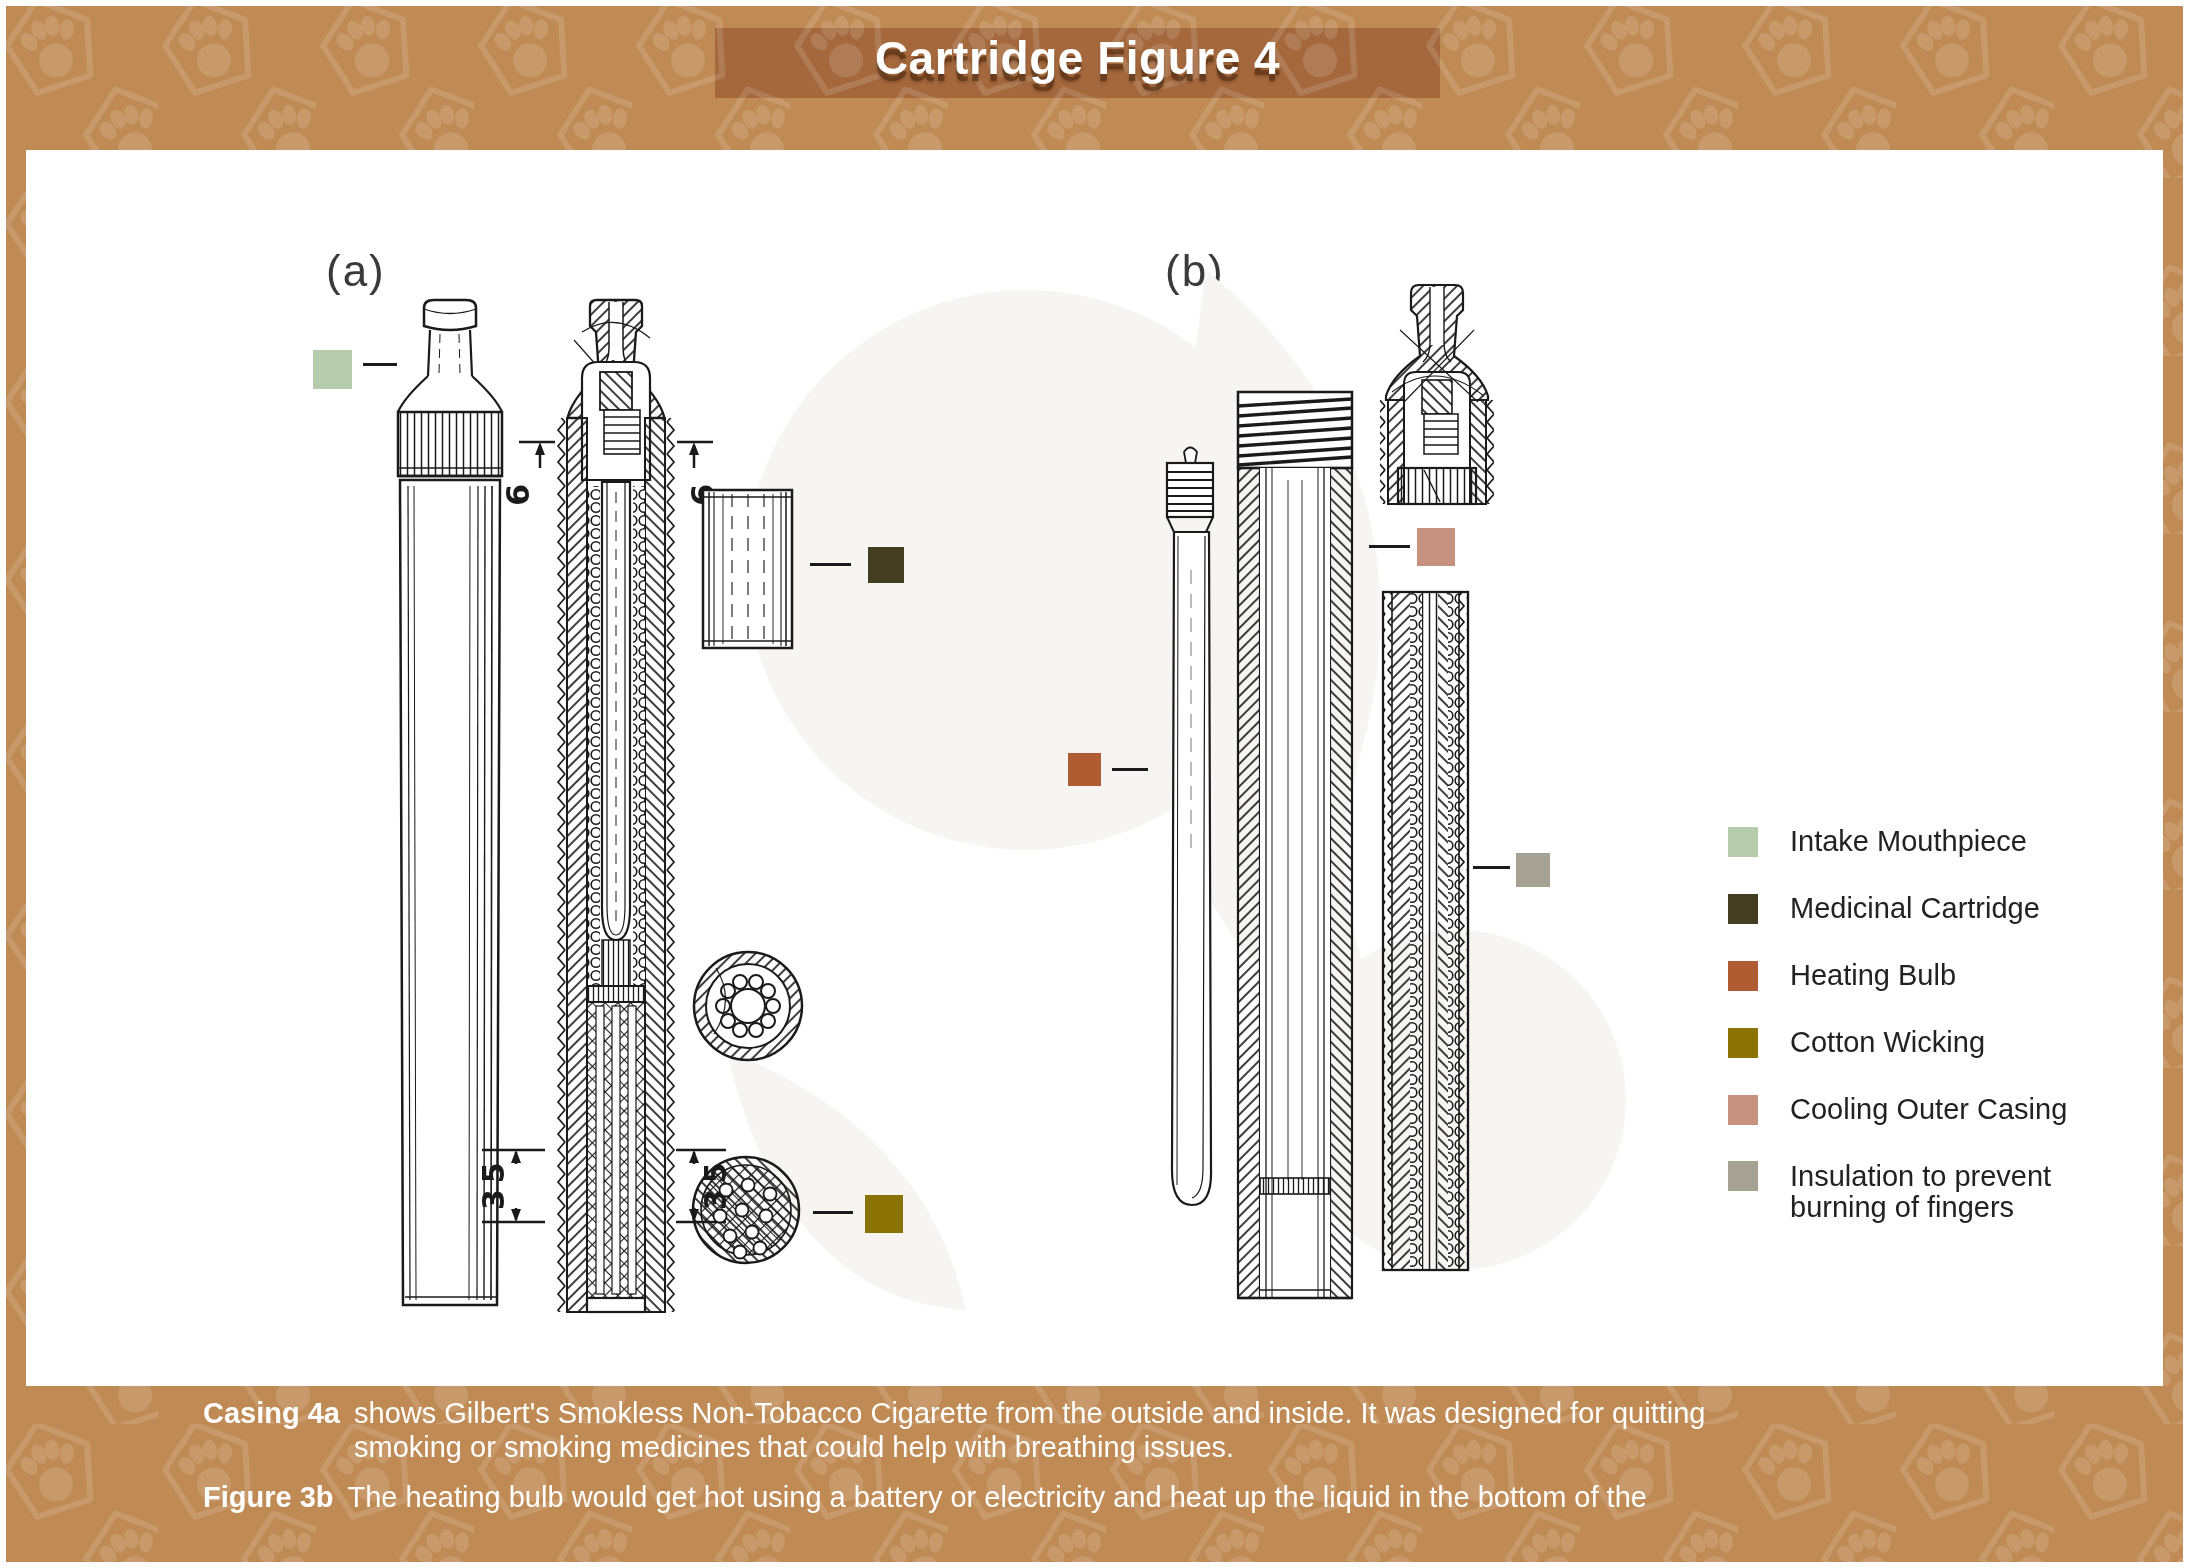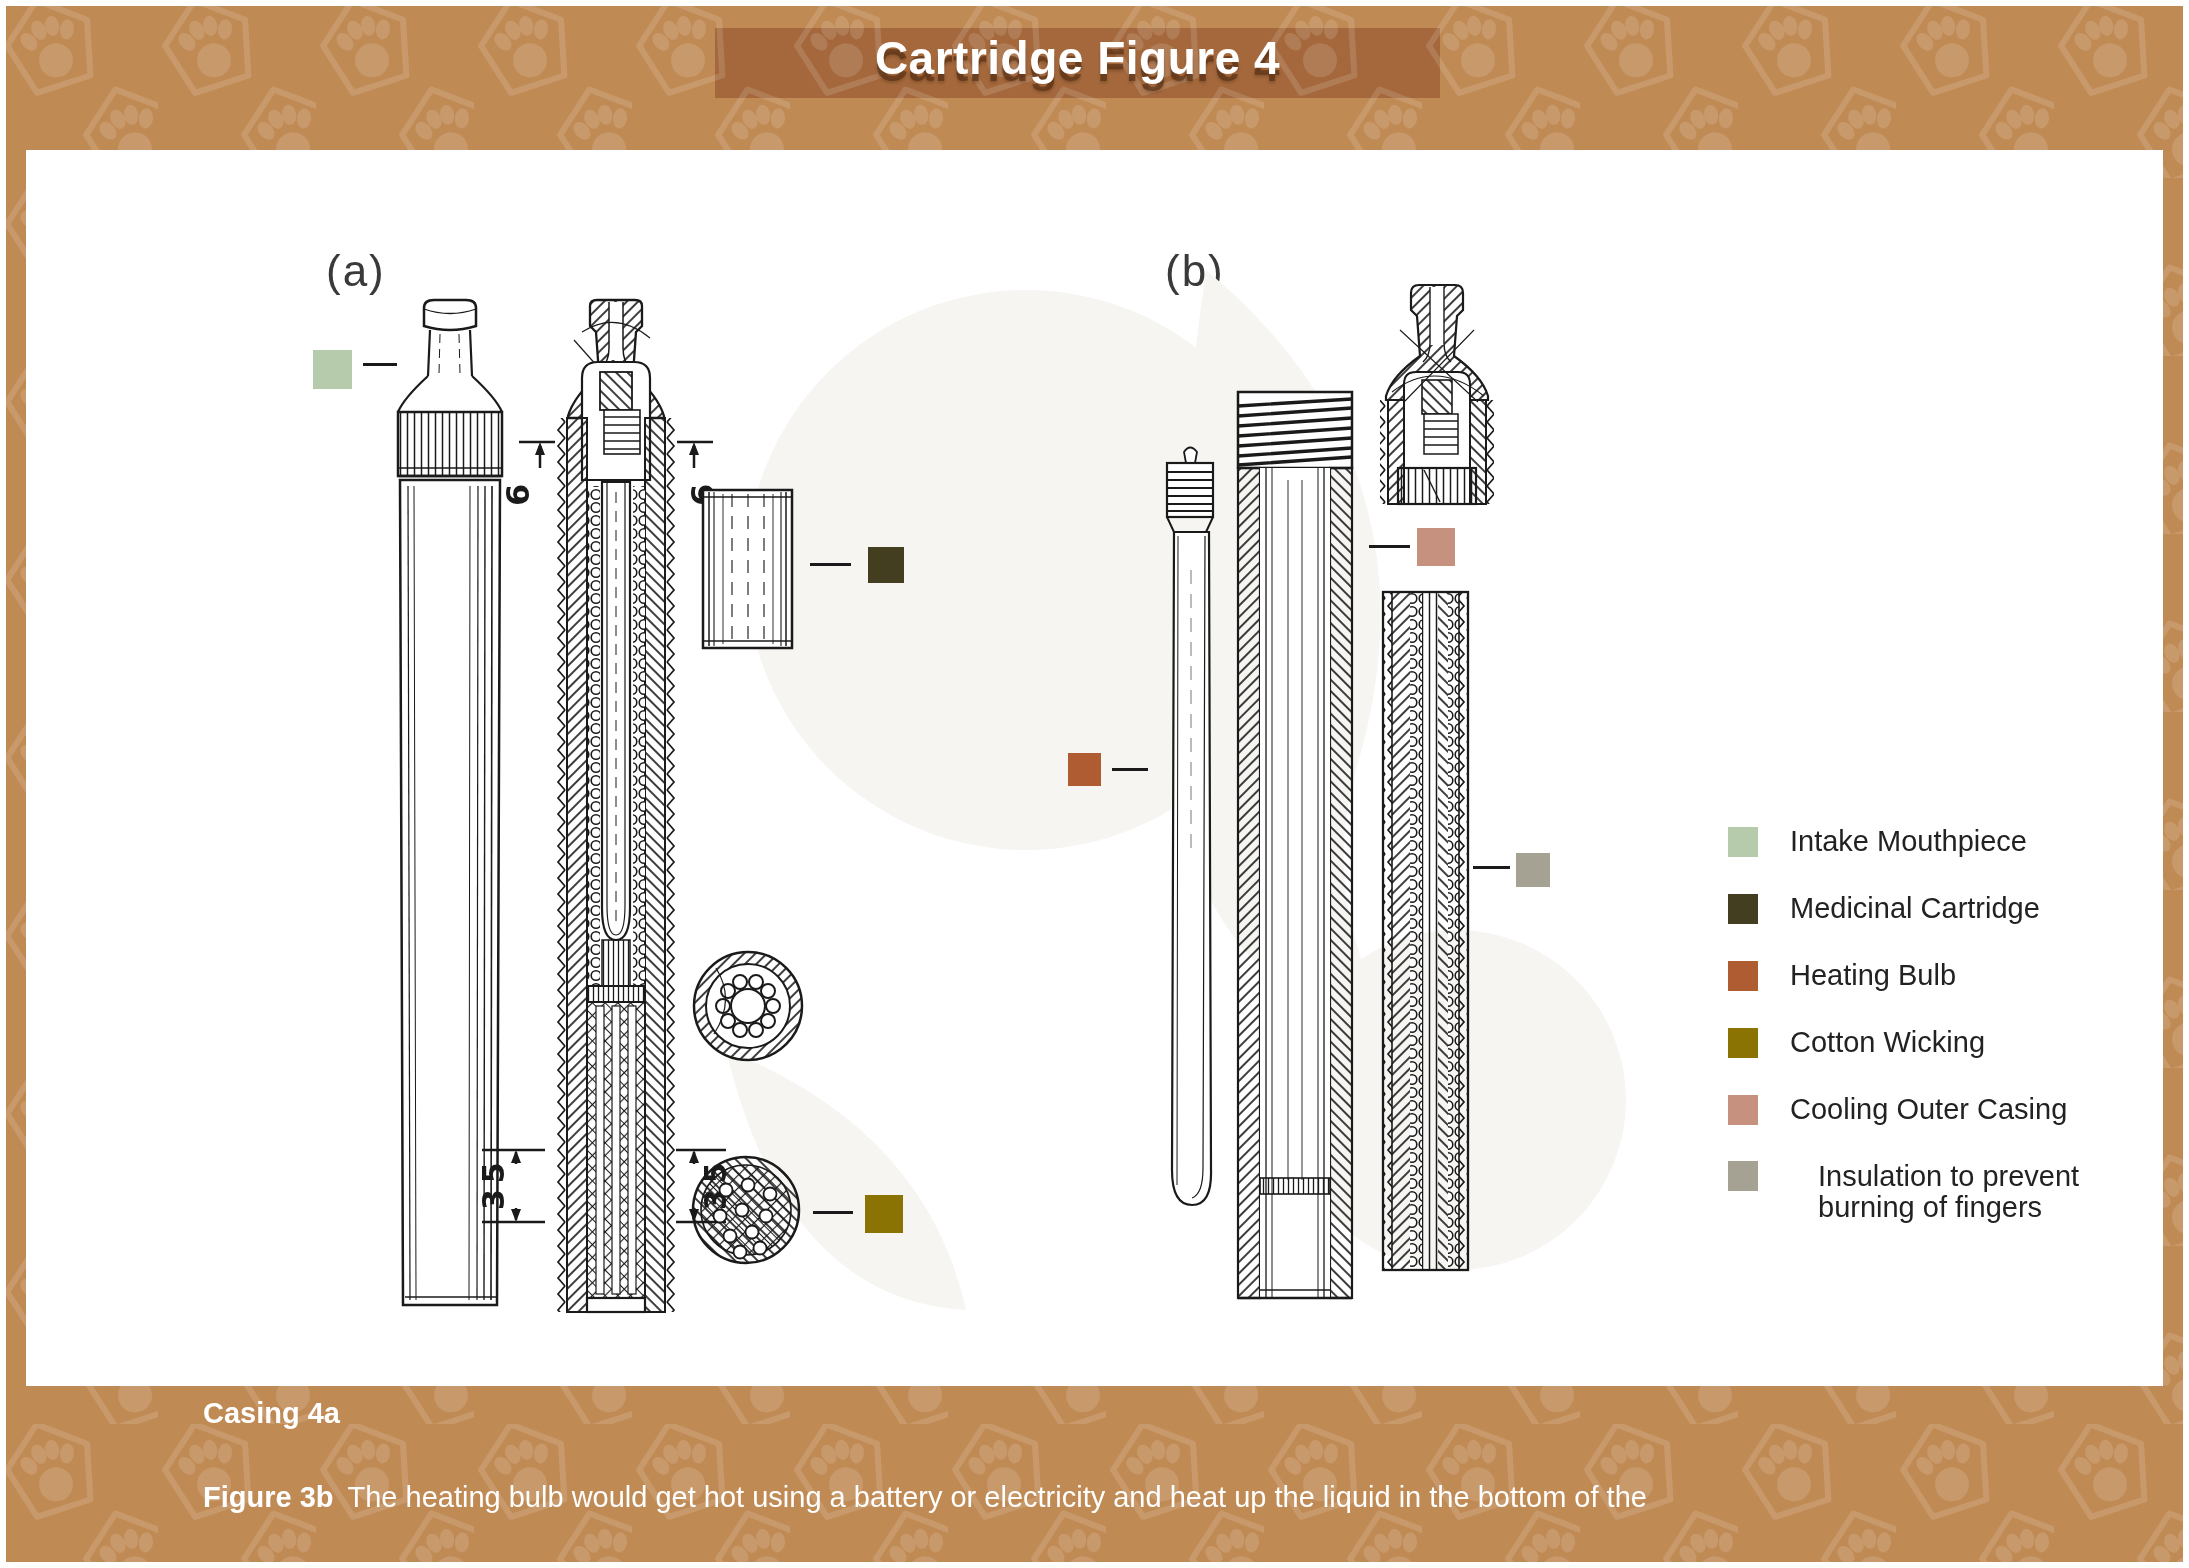--- a/index.html
+++ b/index.html
@@ -9,21 +9,21 @@
   .banner-title{position:absolute;left:715px;top:28px;width:725px;height:60px;z-index:3;
     display:flex;align-items:center;justify-content:center;color:#fff;font-size:46px;font-weight:bold;
     letter-spacing:.5px;text-shadow:0 7px 0 rgba(74,38,13,.55),0 9px 3px rgba(74,38,13,.3);}
   #bgpat{position:absolute;left:0;top:0;z-index:2;pointer-events:none;}
   .panel{position:absolute;left:26px;top:150px;width:2137px;height:1236px;background:#fff;z-index:3;}
   .fig-label{position:absolute;font-size:44px;color:#3a3a3a;letter-spacing:2px;}
   .chip{position:absolute;}
   .cline{position:absolute;height:3px;background:#1a1a1a;}
   .legend{position:absolute;left:1702px;top:676px;display:flex;flex-direction:column;gap:36px;}
   .legend-row{display:flex;align-items:center;}
-  .legend-row.two-line{align-items:flex-start;gap:28px;}
+  .legend-row.two-line{align-items:flex-start;}
   .legend-chip{width:30px;height:30px;flex:0 0 30px;}
   .legend-label{margin-left:32px;font-size:29px;color:#222;max-width:300px;line-height:31px;}
   .caption{position:absolute;left:203px;width:1790px;display:flex;color:#fff;font-size:29px;line-height:34px;z-index:3;}
   .caption b{font-weight:bold;white-space:pre;margin-right:14px;}
   .cap1{top:1396px;} .cap2{top:1480px;}
   svg text{font-family:"DejaVu Sans",sans-serif;}
 </style>
 </head>
 <body>
 
@@ -337,19 +337,20 @@
     </div>
     <div class="legend-row two-line">
       <div class="legend-chip" style="background: rgb(165, 161, 147);"></div>
       <div class="legend-label">Insulation to prevent burning of fingers</div>
     </div>
   </div>
 </div>
 
 <div class="caption cap1">
   <b>Casing 4a</b>
+  <span><span>shows Gilbert's Smokless Non-Tobacco Cigarette from the outside and inside. It was designed for quitting</span><br><span>smoking or smoking medicines that could help with breathing issues.</span></span>
 </div>
 <div class="caption cap2">
   <b>Figure 3b</b>
   <span><span>The heating bulb would get hot using a battery or electricity and heat up the liquid in the bottom of the</span><br></span>
 </div>
 
 <div class="frame"></div>
 
 </body></html>

